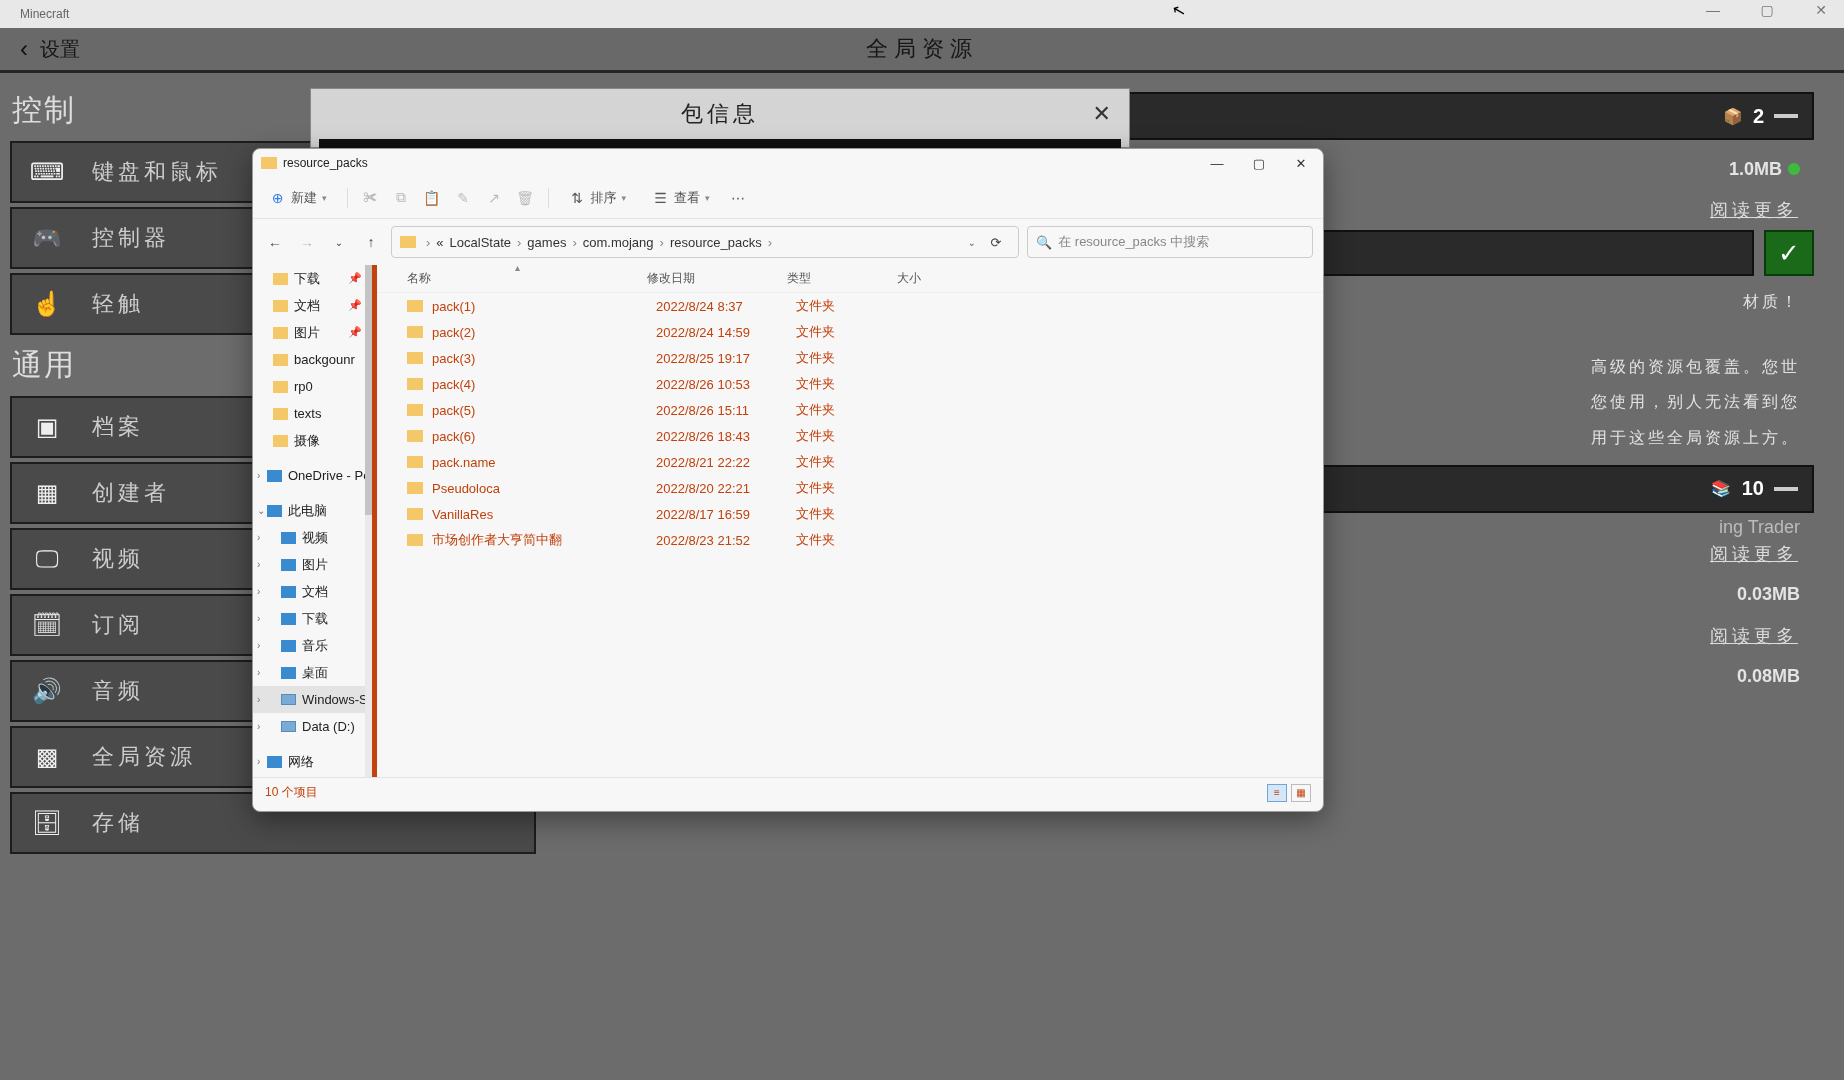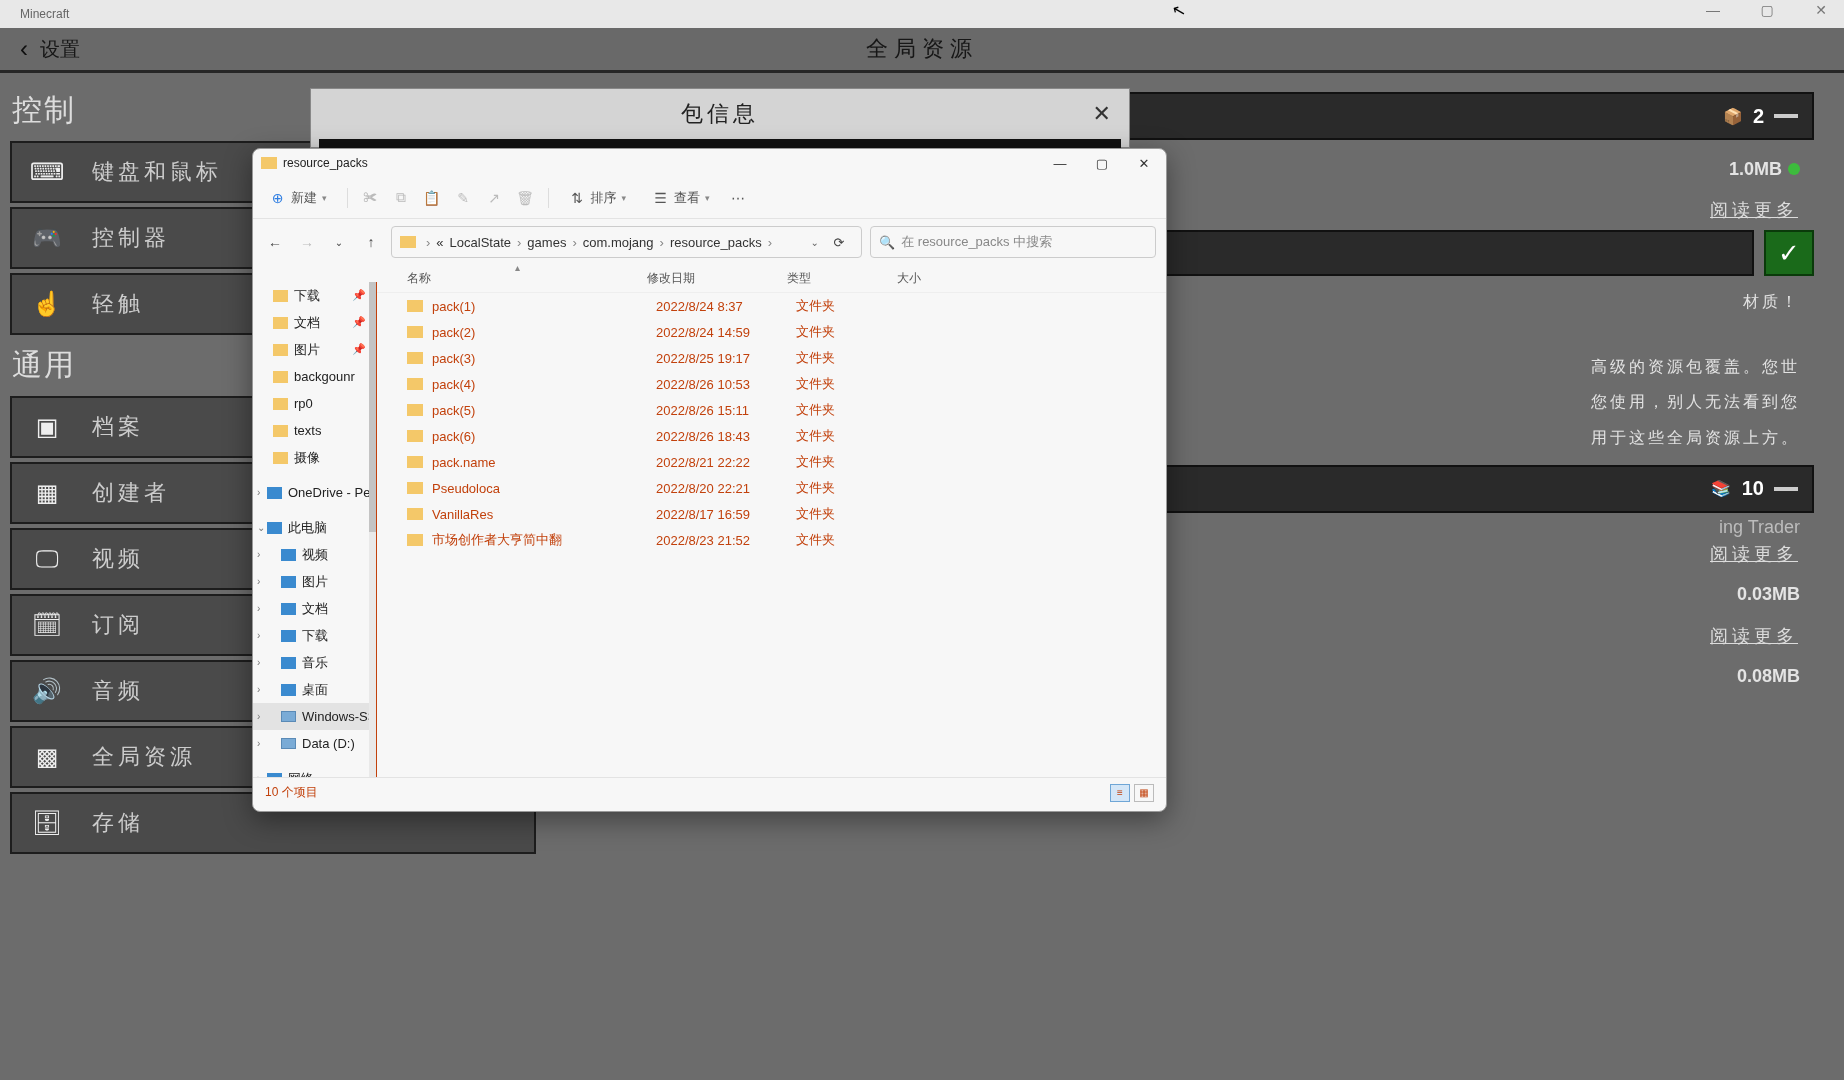--- a/index.html
+++ b/index.html
@@ -36,40 +36,40 @@
 .badge-dash { width: 24px; height: 4px; background: #ccc; }
 .check-btn { width: 50px; height: 46px; background: #1a6a1a; border: 2px solid #0a3a0a; display: flex; align-items: center; justify-content: center; color: #fff; font-size: 26px; }
 
 
 .modal-pack { position: absolute; top: 88px; left: 310px; width: 820px; height: 60px; background: #d4d4d4; border: 1px solid #888; }
 .modal-pack-head { height: 50px; display: flex; align-items: center; justify-content: center; color: #222; font-size: 22px; letter-spacing: 4px; position: relative; }
 .modal-pack-close { position: absolute; right: 14px; top: 12px; font-size: 22px; color: #333; }
 .modal-pack-body { height: 18px; background: #111; margin: 0 8px; }
 
 
-.explorer { position: absolute; top: 148px; left: 252px; width: 915px; height: 664px; background: #f7f7f7; border: 1px solid #999; border-radius: 8px; box-shadow: 0 8px 28px rgba(0,0,0,.4); overflow: hidden; }
+.explorer { position: absolute; top: 148px; left: 252px; width: 1072px; height: 664px; background: #f7f7f7; border: 1px solid #999; border-radius: 8px; box-shadow: 0 8px 28px rgba(0,0,0,.4); overflow: hidden; }
 .ex-title { height: 28px; display: flex; align-items: center; padding: 0 8px; font-size: 12px; color: #222; }
 .ex-title .folder-ic { width: 16px; height: 12px; background: #f4c869; margin-right: 6px; }
 .ex-winctl { position: absolute; right: 4px; top: 2px; display: flex; gap: 6px; }
 .ex-winctl span { width: 36px; height: 24px; display: flex; align-items: center; justify-content: center; color: #333; font-size: 13px; }
 .ex-toolbar { height: 42px; border-bottom: 1px solid #e3e3e3; display: flex; align-items: center; padding: 0 10px; gap: 14px; color: #555; font-size: 13px; }
 .tb-btn { display: flex; align-items: center; gap: 5px; padding: 4px 6px; border-radius: 4px; }
 .tb-ic { width: 17px; height: 17px; display: flex; align-items: center; justify-content: center; color: #555; font-size: 14px; }
 .tb-ic.dim { color: #bbb; position: static; background: none; }
 .tb-sep { width: 1px; height: 20px; background: #ddd; }
 .ex-nav { height: 46px; display: flex; align-items: center; padding: 0 10px; gap: 8px; }
 .nav-ic { width: 24px; height: 24px; display: flex; align-items: center; justify-content: center; color: #444; font-size: 14px; }
 .nav-ic.dim2 { color: #bbb; }
 .breadcrumb { flex: 1; height: 32px; border: 1px solid #ccc; border-radius: 4px; display: flex; align-items: center; padding: 0 8px; font-size: 13px; color: #333; gap: 6px; }
 .bc-sep { color: #888; }
 .breadcrumb .folder-ic { width: 16px; height: 12px; background: #f4c869; margin-right: 4px; }
 .bc-refresh { width: 28px; text-align: center; color: #444; }
 .search-box { width: 286px; height: 32px; border: 1px solid #ccc; border-radius: 4px; display: flex; align-items: center; padding: 0 8px; font-size: 13px; color: #888; gap: 6px; }
 .ex-body { display: flex; height: 512px; }
-.ex-tree { width: 124px; border-right: 1px solid #c2410c; overflow: hidden; position: relative; font-size: 13px; margin-top: 17px; }
+.ex-tree { width: 124px; border-right: 5px solid #c2410c; overflow: hidden; position: relative; font-size: 13px; }
 .tree-scroll { position: absolute; right: 0; top: 0; width: 7px; height: 520px; background: #e9e9e9; }
 .tree-scroll-thumb { position: absolute; right: 0; top: 0; width: 7px; height: 250px; background: #c4c4c4; }
 .tree-item { height: 27px; display: flex; align-items: center; padding-left: 20px; color: #222; gap: 6px; white-space: nowrap; }
 .tree-item.sel { background: #e3e3e3; }
 .tree-ic { width: 15px; height: 12px; background: #f4c869; flex-shrink: 0; }
 .tree-ic.blue { background: #3a8acf; }
 .tree-ic.drv { background: #7aabd6; border: 1px solid #5a8ab6; height: 11px; }
 .tree-arrow { position: absolute; left: 4px; width: 10px; color: #777; font-size: 10px; }
 .ex-list { flex: 1; position: relative; }
 .list-head { height: 28px; display: flex; padding-left: 30px; color: #555; font-size: 12px; border-bottom: 1px solid #eee; align-items: center; }

